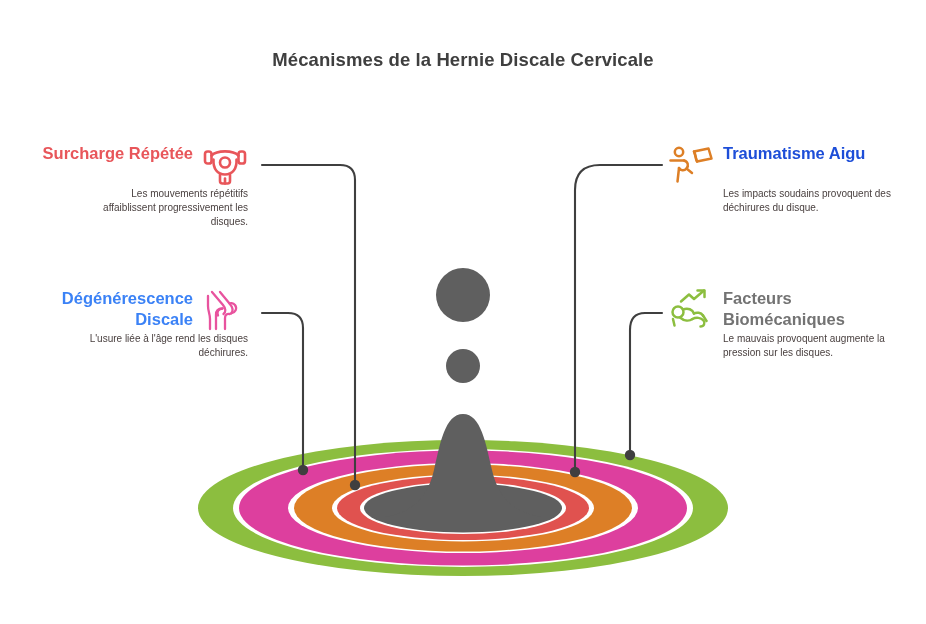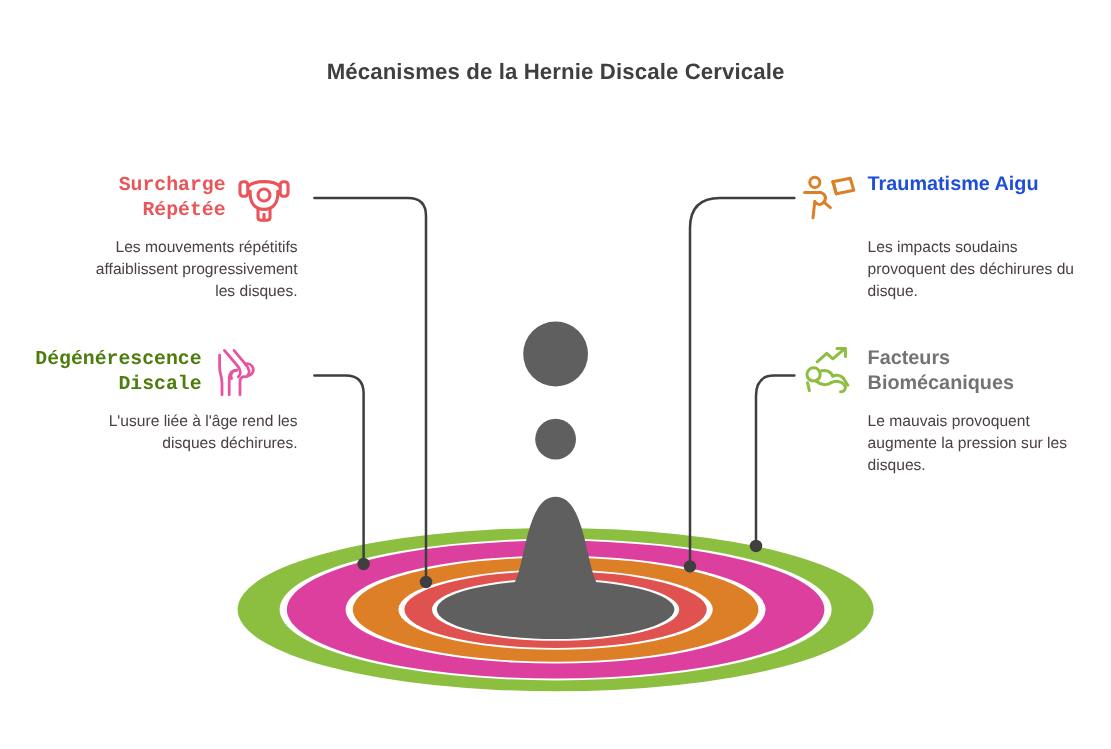--- a/index.html
+++ b/index.html
@@ -43,39 +43,38 @@
   
   .item {
     position: absolute;
   }
   .item-head {
     display: flex;
     align-items: flex-start;
     gap: 9px;
   }
   .item-left .item-head {
-    font-family: Liberation Mono, monospace;
+    justify-content: flex-end;
   }
   .item-right .item-head {
     justify-content: flex-start;
   }
   .item-title {
     font-size: 16.5px;
     font-weight: bold;
     line-height: 1.3;
     max-width: 160px;
   }
   .item-left .item-title { text-align: right; }
   .item-right .item-title { text-align: left; }
 
   .item-desc {
-    font-size: 13px;
+    font-size: 10px;
     line-height: 1.42;
     color: #4a4140;
-    margin-top: 10px;
     max-width: 172px;
   }
   .item-left .item-desc {
     text-align: right;
     margin-left: auto;
   }
   .item-right .item-desc {
     text-align: left;
     margin-left: 55px;
   }
@@ -169,21 +168,21 @@
           <path d="M 18 31.5 L 18 38 Q 18 40.5 20.5 40.5 L 25.5 40.5 Q 28 40.5 28 38 L 28 31.5"></path>
           <path d="M 23 35.5 L 23 40.5"></path>
         </svg>
       </span>
     </div>
     <div class="item-desc">Les mouvements répétitifs affaiblissent progressivement les disques.</div>
   </div>
 
   <div class="item item-left" id="item-degenerescence">
     <div class="item-head">
-      <div class="item-title" style="color:#4d7c0f">Dégénérescence Discale</div>
+      <div class="item-title" style="color:#3b82f6">Dégénérescence Discale</div>
       <span class="icon-wrap">
         <svg width="46" height="44" viewBox="0 0 46 44" fill="none" stroke="#e8539e" stroke-width="2.3" stroke-linecap="round" stroke-linejoin="round">
 
           <path d="M 10 4 L 21 17 C 24 20.5, 24 24, 21.5 26"></path>
           <path d="M 18 4 L 27.5 15.5 C 31 19.5, 31.5 23, 29 25.5"></path>
 
           <path d="M 29 25.5 C 33.5 24.5, 35.5 20.5, 33 17 C 31 14.5, 28 15, 27.5 15.5"></path>
 
           <path d="M 14 41 L 14 27 C 14 23, 16.5 20.5, 20.5 20.5"></path>
           <path d="M 23 41 L 23 30 C 23 27, 25 25.5, 27.5 26"></path>

